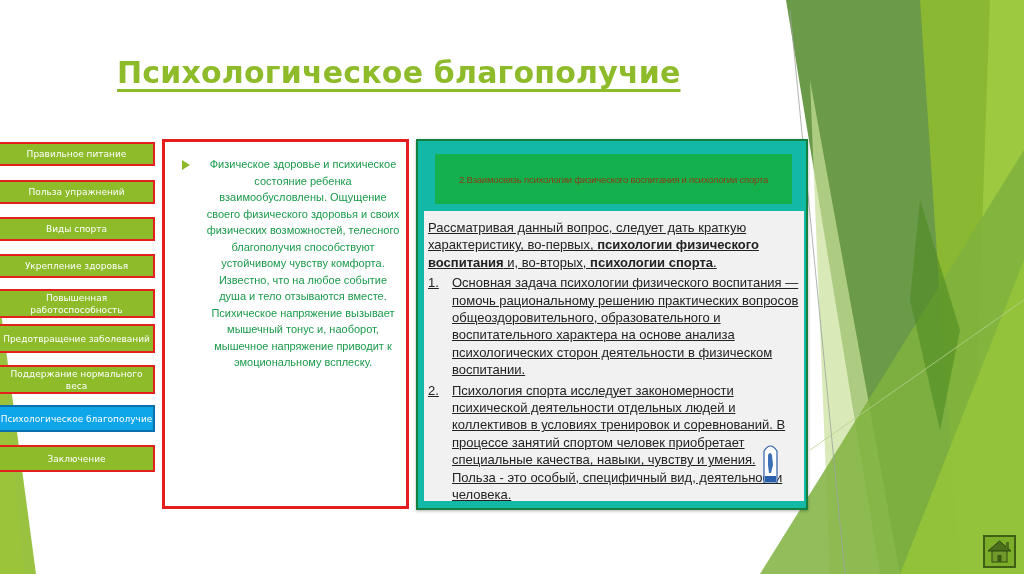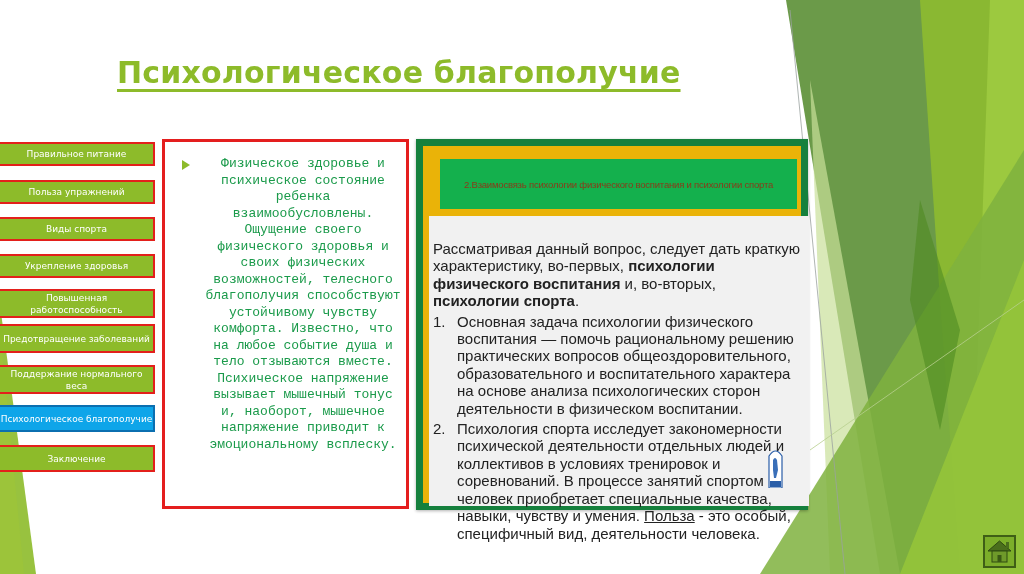--- a/index.html
+++ b/index.html
@@ -29,40 +29,40 @@
     position: absolute; left: 162px; top: 139px; width: 247px; height: 370px;
     border: 3px solid #e41e1e; box-sizing: border-box; background: #ffffff; z-index: 2;
   }
   .bullet {
     position: absolute; left: 17px; top: 18px; width: 0; height: 0;
     border-top: 5px solid transparent; border-bottom: 5px solid transparent;
     border-left: 8px solid #8dbb2a;
   }
   .left-text {
     position: absolute; left: 40px; top: 14px; width: 196px;
-    color: #1a9a4a; font-family: Liberation Mono, monospace; font-size: 13px;
+    color: #1a9a4a; font-family: Liberation Sans, sans-serif; font-size: 11px;
     line-height: 16.5px; text-align: center;
   }
   .box-right {
     position: absolute; left: 416px; top: 139px; width: 392px; height: 371px;
-    border: 7px solid #15803d; box-sizing: border-box; background: #eab308; z-index: 2;
+    border: 2px solid #15803d; box-sizing: border-box; background: #14b8a6; z-index: 2;
     box-shadow: 0 1px 3px rgba(0,0,0,0.3);
   }
   .green-banner {
     position: absolute; left: 17px; top: 13px; width: 357px; height: 50px;
     background: #14b04d; display: flex; align-items: center; justify-content: center;
     color: #8a3a1a; font-family: "Liberation Sans", sans-serif; font-size: 9.5px; letter-spacing: -0.2px;
   }
   .gray-panel {
     position: absolute; left: 6px; top: 70px; width: 380px; height: 290px;
     background: #f1f1f1;
   }
   .panel-text {
-    position: absolute; left: 4px; top: 24px; width: 372px;
-    color: #222; font-family: "Liberation Sans", sans-serif; font-size: 15px; line-height: 17.4px;
+    position: absolute; left: 4px; top: 8px; width: 372px;
+    color: #222; font-family: "Liberation Sans", sans-serif; font-size: 13px; line-height: 17.4px; text-decoration: underline;
   }
   .panel-text p { margin: 0; }
   .li { display: flex; margin-top: 3px; }
   .li .num { width: 24px; flex: none; }
   .li .body { flex: 1; }
   .u { text-decoration: underline; }
   .logo {
     position: absolute; left: 339px; top: 232px; width: 15px; height: 40px;
   }
   .home-btn {

